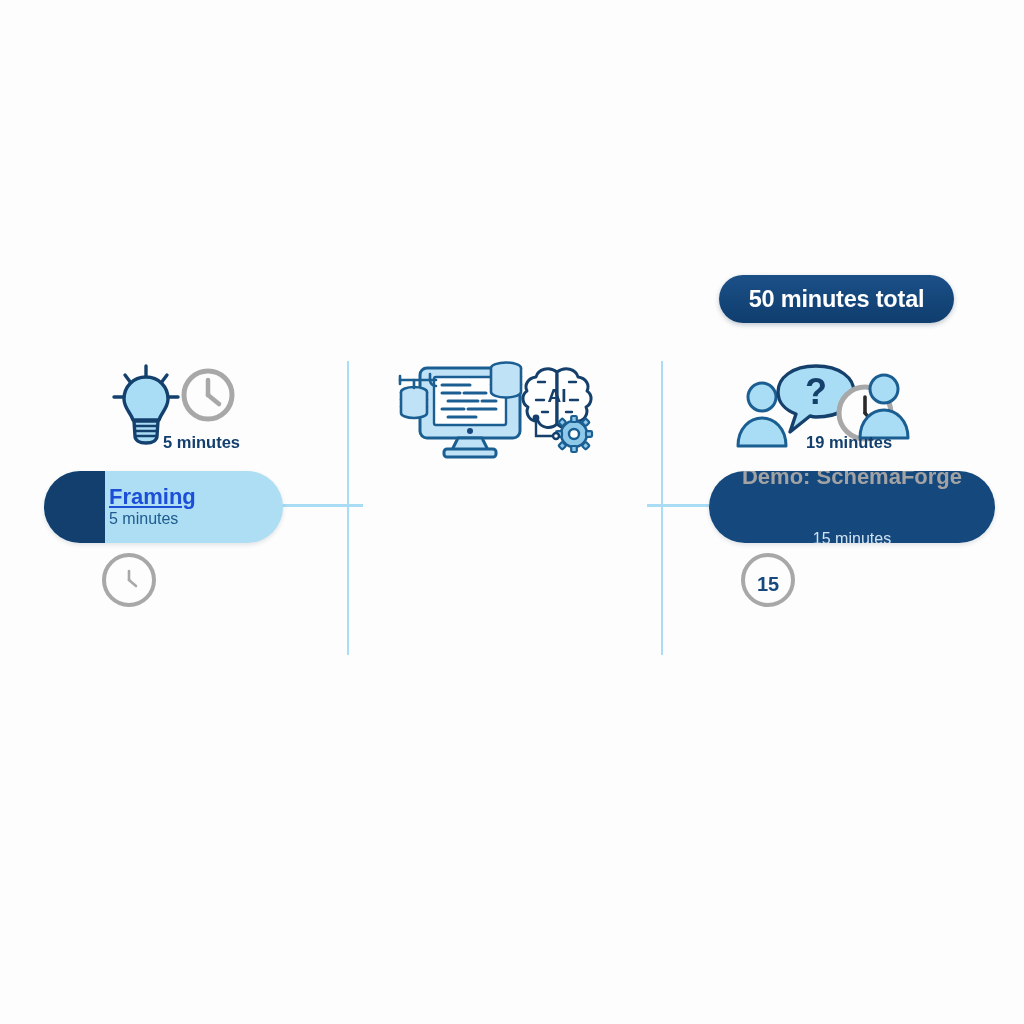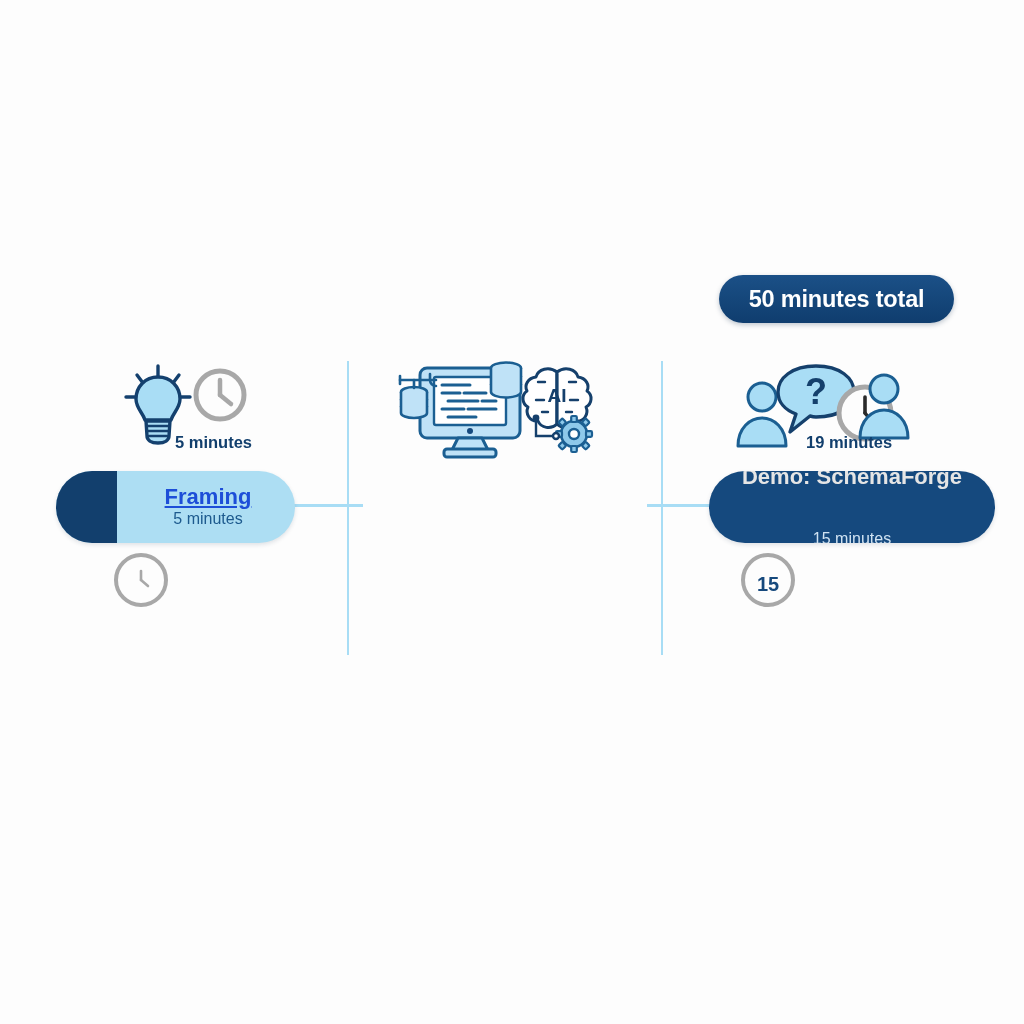--- a/index.html
+++ b/index.html
@@ -62,23 +62,23 @@
     top: 504px;
     height: 3px;
     background: #a8ddf5;
   }
   .connector.c1 { left: 281px; width: 82px; }
   .connector.c2 { left: 647px; width: 66px; }
 
   
   .stage {
     position: absolute;
-    top: 0; height: 808px; text-align: center;
-  }
-  .stage.s1 { left: 12px;   width: 347px; }
+    top: 0; height: 808px;
+  }
+  .stage.s1 { left: 0px;   width: 347px; }
   .stage.s2 { left: 347px; width: 314px; }
   .stage.s3 { left: 661px; width: 363px; }
 
   
   .icon-cluster {
     position: absolute;
     top: 360px;
     height: 92px;
   }
   .icon-cluster svg { display: block; }
@@ -137,21 +137,21 @@
   .pill-framing .pill-sub   { color: #1d5a8e; }
 
   
   .pill-demo {
     left: 362px;
     top: 471px;
     width: 286px;
     background: #15497e;
   }
   .pill-demo .pill-inner { align-items: center; }
-  .pill-demo .pill-title { color: #e5e5e5; }
+  .pill-demo .pill-title { color: #a3a3a3; }
   .pill-demo .pill-sub   { color: #cfe2f2; margin-top: 40px; }
 
   
   .round-badge {
     position: absolute;
     top: 553px;
     width: 54px;
     height: 54px;
     border-radius: 50%;
     border: 4px solid #a8a8a8;

